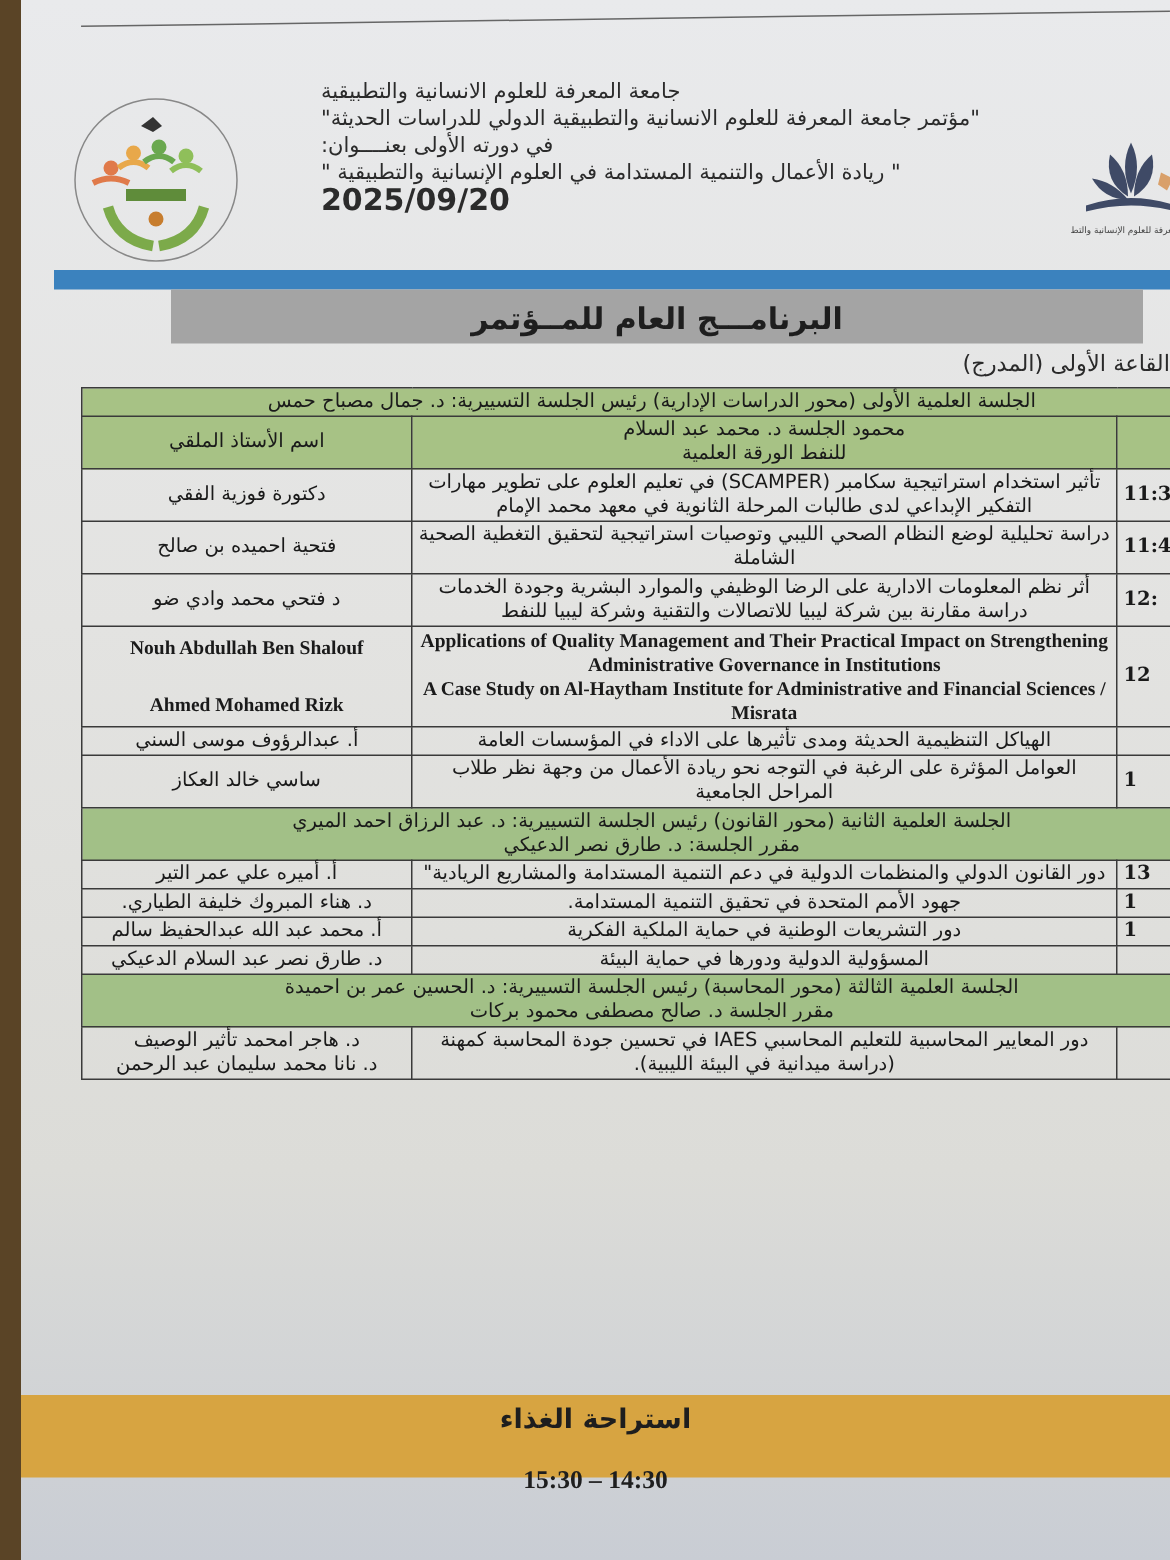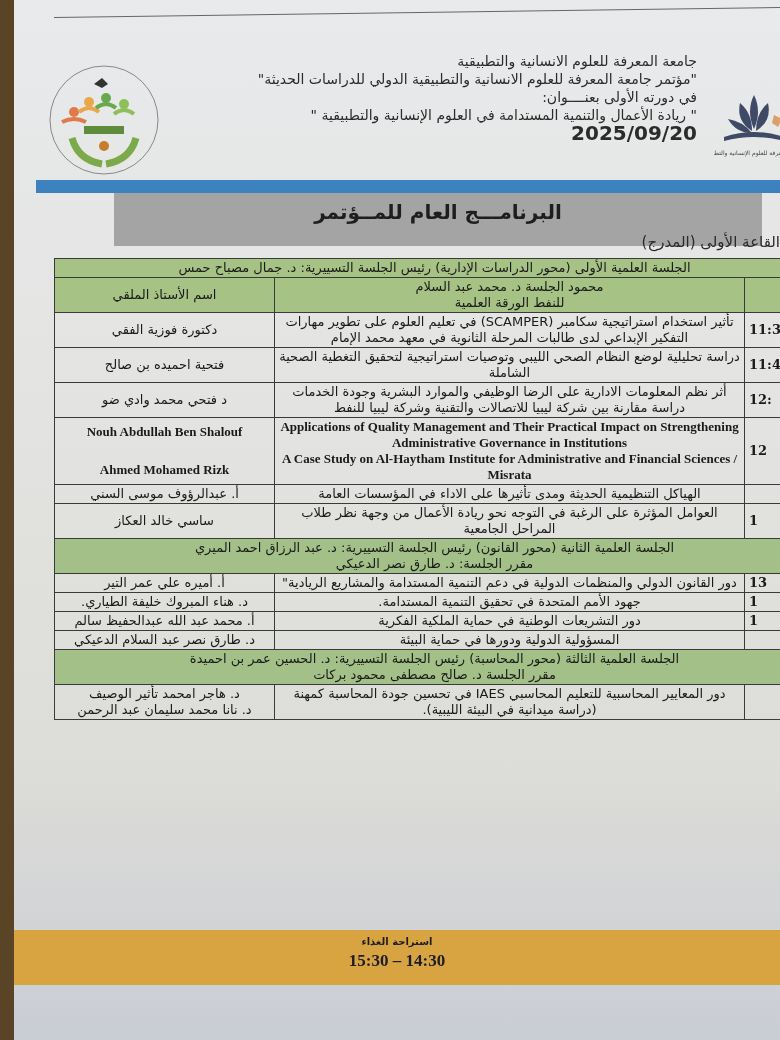--- a/index.html
+++ b/index.html
@@ -10,33 +10,33 @@
     position: relative;
   }
   .paper {
     position: absolute; left: 14px; top: 0; right: 0; bottom: 0;
     background: linear-gradient(180deg, #e9eaec 0%, #e3e3e1 40%, #dcdcd8 75%, #c9cdd4 100%);
   }
   .topline { position: absolute; left: 40px; right: 0; top: 12px; height: 1px; background: #666; transform: rotate(-0.8deg); }
 
   .header { position: absolute; left: 0; right: 0; top: 40px; height: 140px; }
   .header-text {
-    position: absolute; left: 183px; width: 500px; top: 12px;
-    direction: rtl; text-align: right; color: #2b2b2b;
+    position: absolute; left: 200px; width: 500px; top: 12px;
+    direction: rtl; text-align: left; color: #2b2b2b;
     font-family: "DejaVu Sans", sans-serif; font-size: 14px; line-height: 18px;
   }
   .header-text .date { font-weight: bold; font-size: 20px; direction: ltr; }
   .logo-left {
     position: absolute; left: 30px; top: 20px; width: 120px; height: 120px;
   }
   .logo-right { position: absolute; left: 700px; top: 45px; width: 80px; height: 80px; }
 
   .blue-stripe { position: absolute; left: 22px; right: 0; top: 180px; height: 13px; background: #3b82be; }
   .title-band {
-    position: absolute; left: 100px; right: 18px; top: 193px; height: 53px;
+    position: absolute; left: 100px; right: 18px; top: 193px; height: 36px;
     background: #a4a4a4; direction: rtl; text-align: center;
     font-weight: bold; font-size: 20px; line-height: 38px; color: #1e1e1e;
   }
   .hall { position: absolute; left: 0; right: 0; top: 233px; direction: rtl; font-size: 15px; color: #2a2a2a; }
 
   table.prog {
     position: absolute; left: 40px; top: 258px; width: 760px;
     border-collapse: collapse; direction: rtl; table-layout: fixed;
   }
   table.prog td {
@@ -48,22 +48,22 @@
   td.sess { text-align: center; font-size: 13px; }
   td.time { width: 70px; text-align: left; font-family: "DejaVu Serif", serif; font-weight: bold; font-size: 15px; direction: ltr; }
   td.title { text-align: center; }
   td.name { width: 180px; text-align: center; }
   td.en { font-family: Liberation Serif, serif; font-weight: bold; font-size: 17px; line-height: 20px; direction: ltr; text-align: center; }
   td.en-name { font-family: "Liberation Serif", serif; font-weight: bold; font-size: 16px; direction: ltr; text-align: center; margin-top: 16px; }
   .lunch {
     position: absolute; left: 0; right: 0; top: 930px; height: 55px;
     background: #d7a441; text-align: center; direction: rtl; color: #1e1e1e;
   }
-  .lunch .l1 { font-size: 10px; font-weight: bold; padding-top: 6px; }
-  .lunch .l2 { font-family: "Liberation Serif", serif; font-weight: bold; font-size: 17px; direction: ltr; margin-top: 4px; }
+  .lunch .l1 { font-size: 18px; font-weight: bold; padding-top: 6px; }
+  .lunch .l2 { font-family: "Liberation Serif", serif; font-weight: bold; font-size: 17px; direction: ltr; margin-top: 20px; }
 </style>
 </head>
 <body>
 
 <div class="paper">
   <div class="topline"></div>
 
   <div class="header">
     <svg class="logo-left" viewBox="0 0 120 120">
       <circle cx="60" cy="60" r="54" fill="none" stroke="#888" stroke-width="1"></circle>

